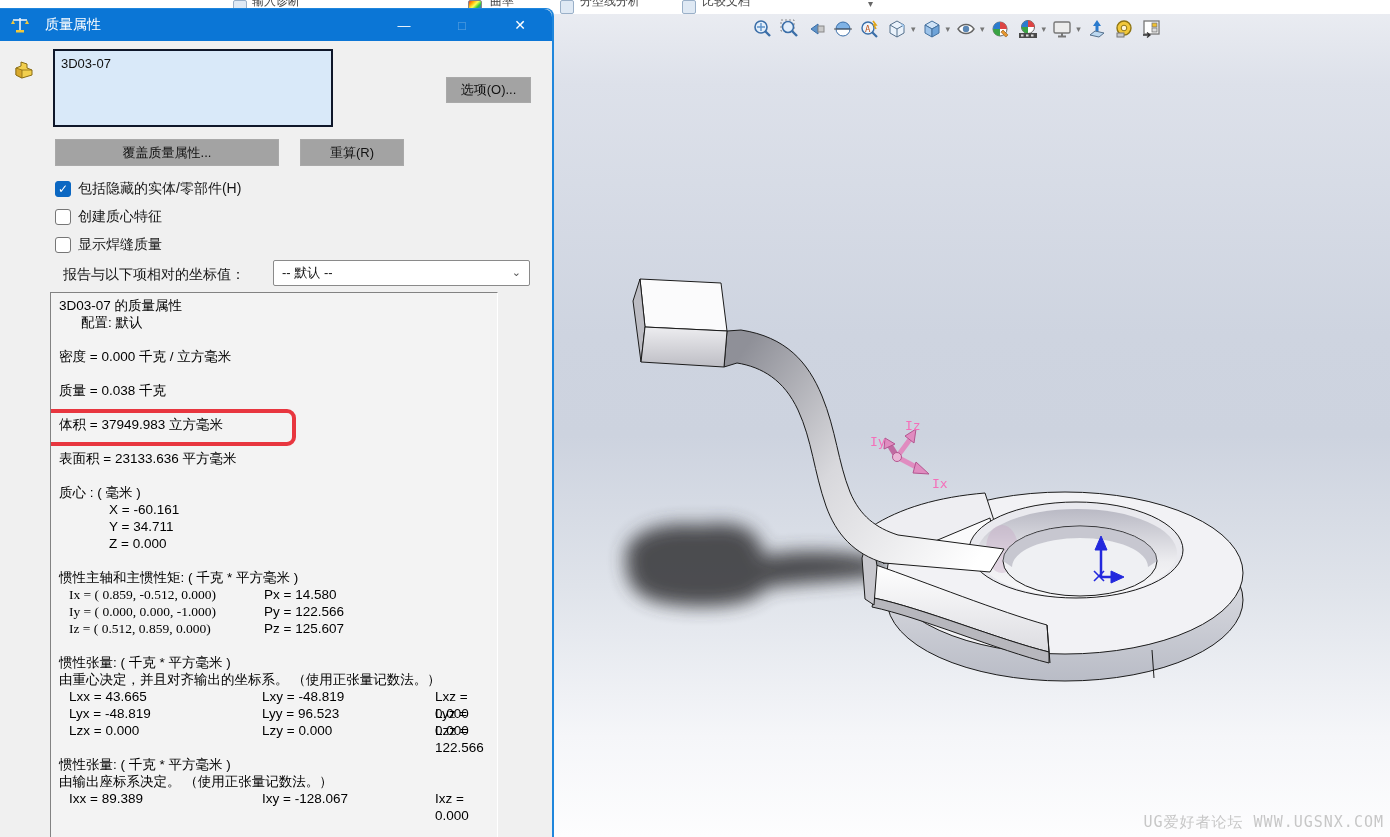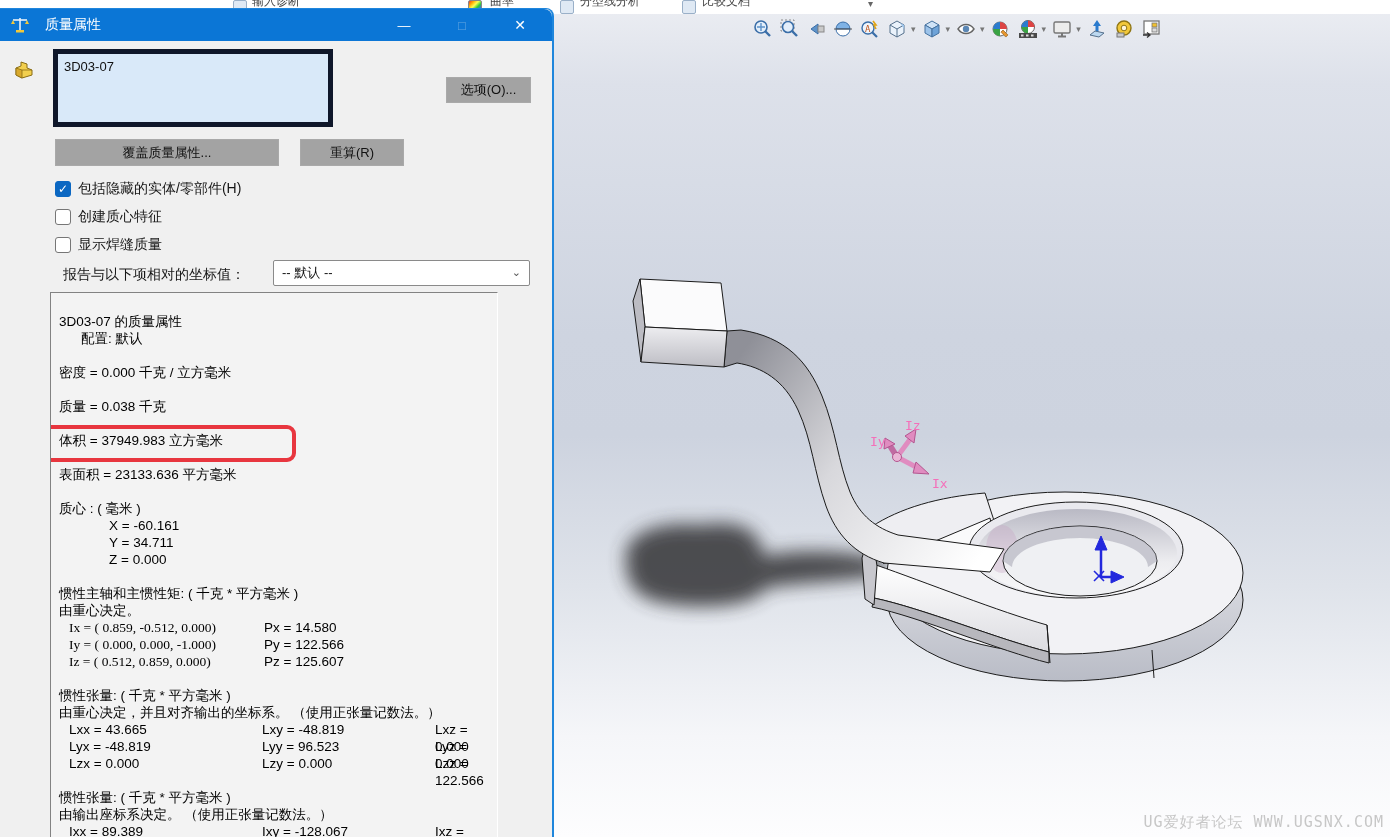--- a/index.html
+++ b/index.html
@@ -26,38 +26,38 @@
     border-right:2px solid #1f86dc;border-top:1px solid #1f86dc;border-top-right-radius:8px;}
   .titlebar{position:absolute;left:0;top:0;width:100%;height:32px;background:#0b76d6;color:#fff;
     border-top-right-radius:8px;display:flex;align-items:center;}
   .titletext{font-size:14px;margin-left:15px;}
   .tbicon{width:20px;height:20px;margin-left:10px;}
   .winbtn{position:absolute;top:0;width:44px;height:32px;display:flex;align-items:center;justify-content:center;
     color:#fff;font-size:13px;}
   .btn-min{left:382px;} .btn-max{left:440px;color:#66a7e0;} .btn-close{left:498px;font-size:14px;}
   .particon{position:absolute;left:13px;top:50px;width:22px;height:22px;}
   .namefield{position:absolute;left:53px;top:40px;width:280px;height:78px;background:#d9e9f9;
-    border:5px solid #0f172a;font-size:13px;color:#111;padding:5px 6px;box-sizing:border-box;}
+    border:2px solid #0f172a;font-size:13px;color:#111;padding:5px 6px;box-sizing:border-box;}
   .btn{position:absolute;background:#a3a3a3;border:1px solid #a9a9a9;border-radius:0;
     font-size:13px;color:#111;display:flex;align-items:center;justify-content:center;box-sizing:border-box;}
   .btn-options{left:446px;top:68px;width:85px;height:26px;}
   .btn-override{left:55px;top:130px;width:224px;height:27px;}
   .btn-recalc{left:300px;top:130px;width:104px;height:27px;}
   .cbrow{position:absolute;left:55px;height:20px;display:flex;align-items:center;gap:7px;font-size:14px;color:#161616;}
   .cb{width:16px;height:16px;border:1px solid #767676;border-radius:3px;background:#fff;box-sizing:border-box;
     display:flex;align-items:center;justify-content:center;color:#fff;font-size:12px;}
   .cb.checked{background:#0b67c2;border-color:#0b67c2;}
   .reportlabel{position:absolute;left:63px;top:257px;font-size:14px;color:#161616;}
   .dropdown{position:absolute;left:273px;top:251px;width:257px;height:26px;background:#fff;border:1px solid #8a8a8a;
     border-radius:2px;font-size:13px;color:#111;display:flex;align-items:center;padding:0 8px;box-sizing:border-box;}
   .ddcaret{position:absolute;right:8px;top:5px;color:#555;font-size:11px;}
   
   .results{position:absolute;left:50px;top:283px;width:448px;bottom:0;background:#f3f3f3;
     border-top:1px solid #828282;border-left:1px solid #828282;border-right:1px solid #ffffff;
-    overflow:hidden;box-sizing:border-box;padding:20px 0 0 8px;font-size:13.5px;color:#000;}
+    overflow:hidden;box-sizing:border-box;padding:4px 0 0 8px;font-size:13.5px;color:#000;}
   .ln{height:17px;line-height:17px;white-space:nowrap;}
   .ind1{padding-left:22px;} .ind2{padding-left:50px;}
   .row3{height:17px;line-height:17px;display:flex;}
   .row3 .c1{width:193px;padding-left:10px;} .row3 .c2{width:173px;} .row3 .c3{flex:1;}
   .prow{height:17px;line-height:17px;display:flex;}
   .prow .p1{width:195px;padding-left:10px;font-family:Liberation Serif, serif;} .prow .p2{flex:1;}
   .volwrap{position:relative;height:17px;}
   .redbox{position:absolute;left:-21px;top:-7px;width:250px;height:29px;border:4px solid #e8363f;border-radius:9px;z-index:5;}
   svg text{font-family:"DejaVu Sans Mono","Liberation Mono",monospace;}
 </style>
@@ -335,21 +335,20 @@
     </div>
     <div class="ln"></div>
     <div class="ln">表面积 = 23133.636  平方毫米</div>
     <div class="ln"></div>
     <div class="ln">质心 : ( 毫米 )</div>
     <div class="ln ind2">X = -60.161</div>
     <div class="ln ind2">Y = 34.711</div>
     <div class="ln ind2">Z = 0.000</div>
     <div class="ln"></div>
     <div class="ln">惯性主轴和主惯性矩: ( 千克 *  平方毫米 )</div>
-    <div class="ln">由重心决定。</div>
     <div class="prow">
         <span class="p1">Ix = ( 0.859, -0.512,  0.000)</span>
         <span class="p2">Px = 14.580</span>
       </div>
     <div class="prow">
         <span class="p1">Iy = ( 0.000,  0.000, -1.000)</span>
         <span class="p2">Py = 122.566</span>
       </div>
     <div class="prow">
         <span class="p1">Iz = ( 0.512,  0.859,  0.000)</span>

